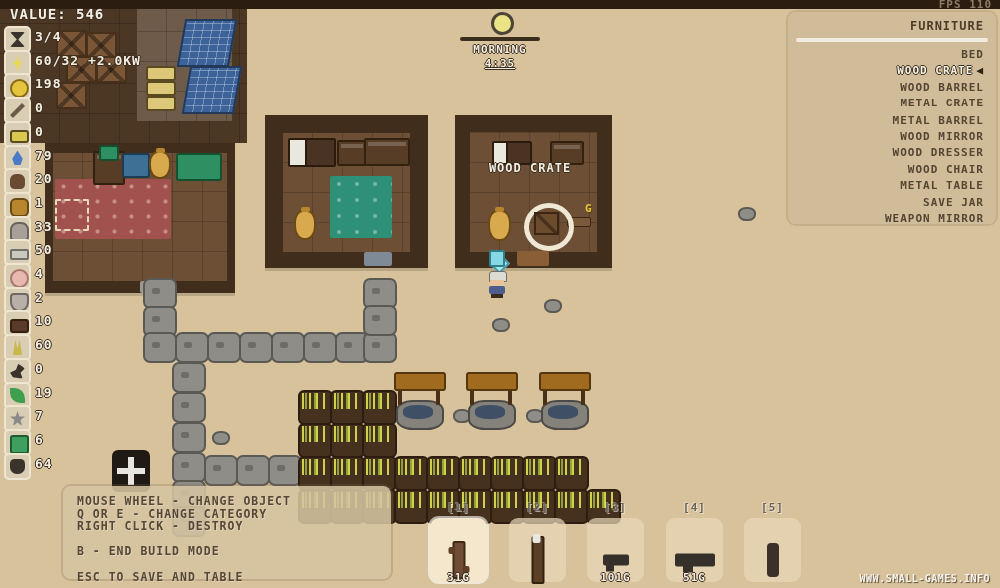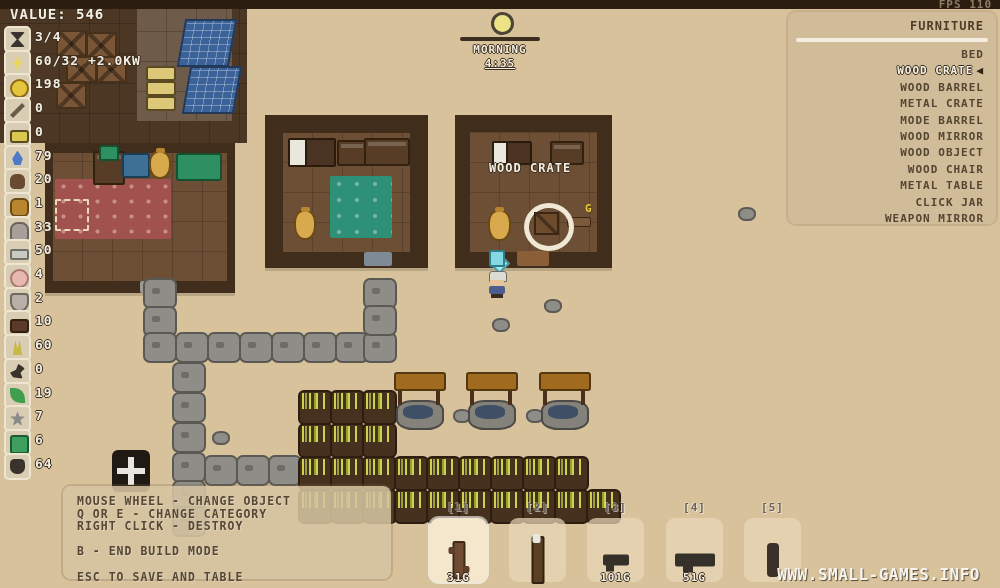--- a/index.html
+++ b/index.html
@@ -127,21 +127,21 @@
 
   
   #furniture-panel{left:788px;top:12px;width:208px;height:212px;background:rgba(207,188,152,.92);
     border-radius:8px;z-index:8;box-shadow:0 0 0 2px rgba(120,100,70,.2);}
   #furniture-title{position:absolute;right:12px;top:7px;font-size:12px;color:#4c3b28;letter-spacing:1px;}
   #furniture-underline{position:absolute;left:8px;right:8px;top:26px;height:4px;background:#f3ede0;border-radius:2px;}
   .menu-item{position:absolute;right:12px;height:16px;font-size:11px;letter-spacing:1px;color:#554533;text-align:right;width:190px;}
   .menu-item.selected{color:#f7f2e6;text-shadow:-1px 0 0 #3b2d1d,1px 0 0 #3b2d1d,0 -1px 0 #3b2d1d,0 1px 0 #3b2d1d;}
   .mi-arrow{color:#2d2316;text-shadow:none;margin-left:3px;font-size:11px;}
 
-  #watermark{right:20px;bottom:4px;font-size:16px;color:#f6f4ef;letter-spacing:.5px;
+  #watermark{right:10px;bottom:4px;font-size:10px;color:#f6f4ef;letter-spacing:.5px;
     text-shadow:1px 1px 1px rgba(60,45,25,.8);z-index:9;}
 </style>
 </head>
 <body>
 
 <div id="stage">
 
   <div class="abs" id="ground" style="left:0;top:0;width:1000px;height:588px;"></div>
 
   <div class="abs" id="room-a"></div>
@@ -448,25 +448,25 @@
       </div>
     </div>
 
   <div class="abs" id="furniture-panel">
     <div class="ptext" id="furniture-title">FURNITURE</div>
     <div id="furniture-underline"></div>
     <div id="menu-items">
         <div class="menu-item" style="top: 36px;"><span>BED</span></div>
         <div class="menu-item selected" style="top: 52.4px;"><span>WOOD CRATE</span><span class="mi-arrow">◀</span></div>
         <div class="menu-item" style="top: 68.8px;"><span>WOOD BARREL</span></div>
-        <div class="menu-item" style="top: 85.2px;"><span>METAL CRATE</span></div>
-        <div class="menu-item" style="top: 101.6px;"><span>MODE BARREL</span></div>
+        <div class="menu-item" style="top: 85.2px; font-family: Liberation Mono, monospace;"><span>METAL CRATE</span></div>
+        <div class="menu-item" style="top: 101.6px;"><span>METAL BARREL</span></div>
         <div class="menu-item" style="top: 118px;"><span>WOOD MIRROR</span></div>
-        <div class="menu-item" style="top: 134.4px;"><span>WOOD OBJECT</span></div>
+        <div class="menu-item" style="top: 134.4px;"><span>WOOD DRESSER</span></div>
         <div class="menu-item" style="top: 150.8px;"><span>WOOD CHAIR</span></div>
         <div class="menu-item" style="top: 167.2px;"><span>METAL TABLE</span></div>
-        <div class="menu-item" style="top: 183.6px;"><span>CLICK JAR</span></div>
+        <div class="menu-item" style="top: 183.6px;"><span>SAVE JAR</span></div>
         <div class="menu-item" style="top: 200px;"><span>WEAPON MIRROR</span></div>
       </div>
   </div>
 
   <div class="abs ptext" id="watermark">WWW.SMALL-GAMES.INFO</div>
 </div>
 
 </body></html>

